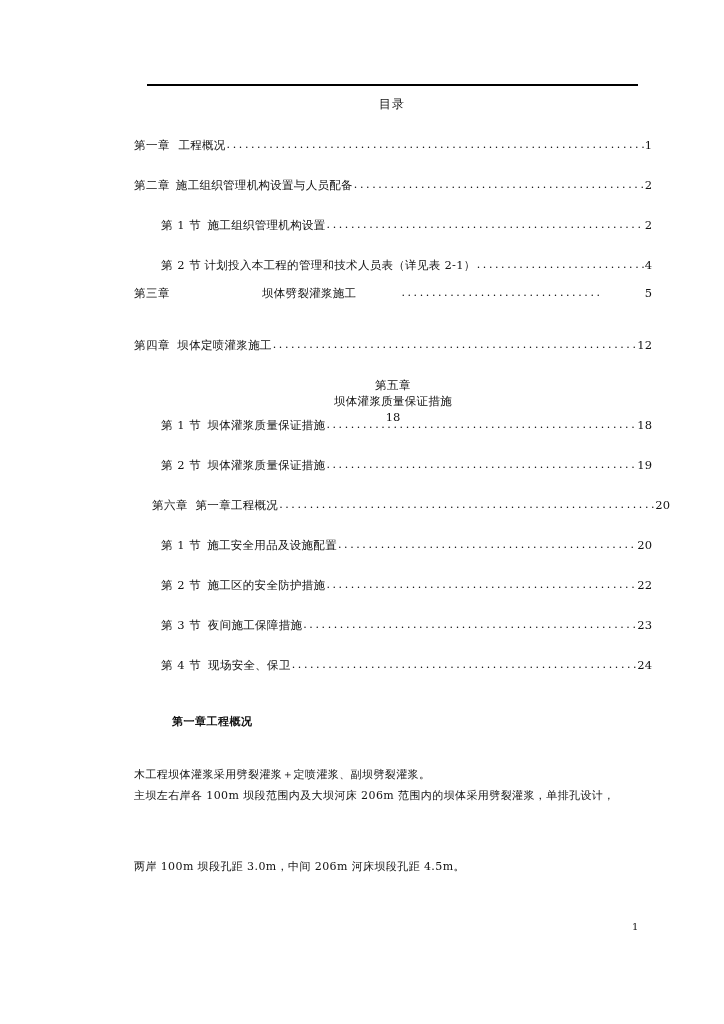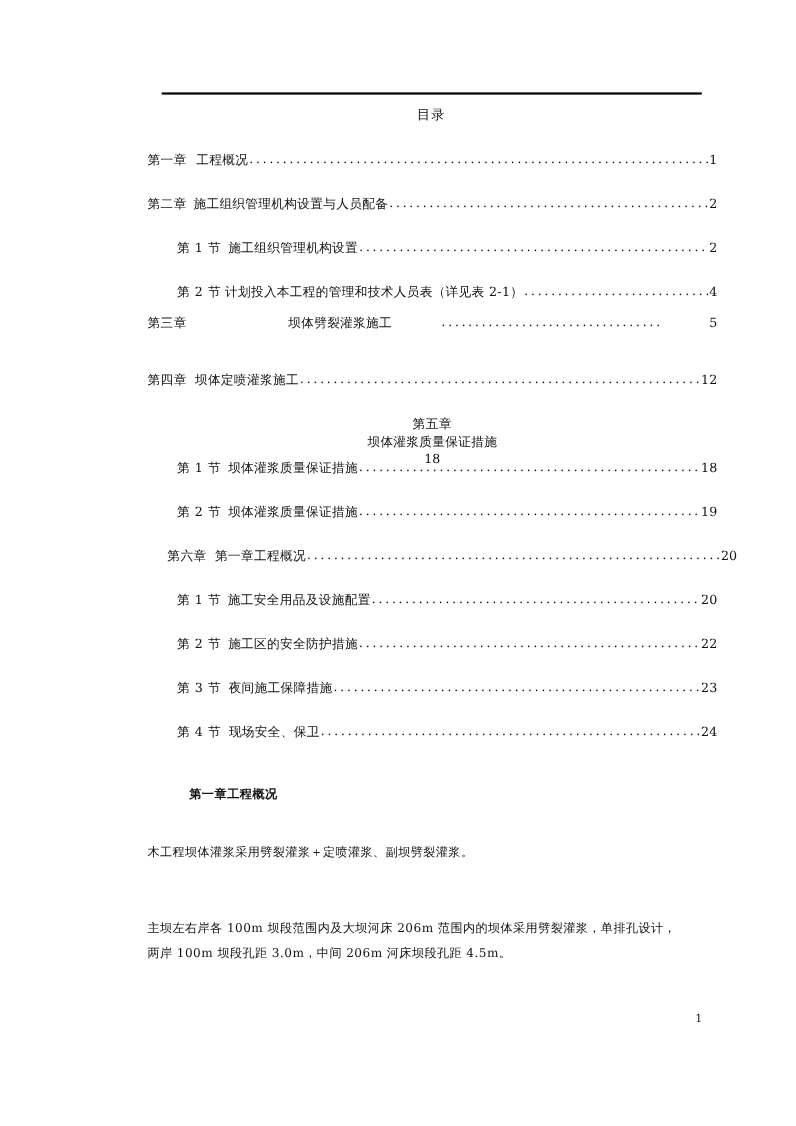--- a/index.html
+++ b/index.html
@@ -222,18 +222,18 @@
       <span class="toc-text">现场安全、保卫</span>
       <span class="toc-leader">..................................................................................................................</span>
       <span class="toc-page">24</span>
     </div>
 
   </div>
 
   <div class="chapter-heading">第一章工程概况</div>
 
   <div class="body-para" style="top:767px;">木工程坝体灌浆采用劈裂灌浆＋定喷灌浆、副坝劈裂灌浆。</div>
-  <div class="body-para" style="top:836px;">主坝左右岸各 100m 坝段范围内及大坝河床 206m 范围内的坝体采用劈裂灌浆，单排孔设计，</div>
+  <div class="body-para" style="top:788px;">主坝左右岸各 100m 坝段范围内及大坝河床 206m 范围内的坝体采用劈裂灌浆，单排孔设计，</div>
   <div class="body-para" style="top:859px;">两岸 100m 坝段孔距 3.0m，中间 206m 河床坝段孔距 4.5m。</div>
 
   <div class="page-number">1</div>
 
 </div>
 
 </body></html>

